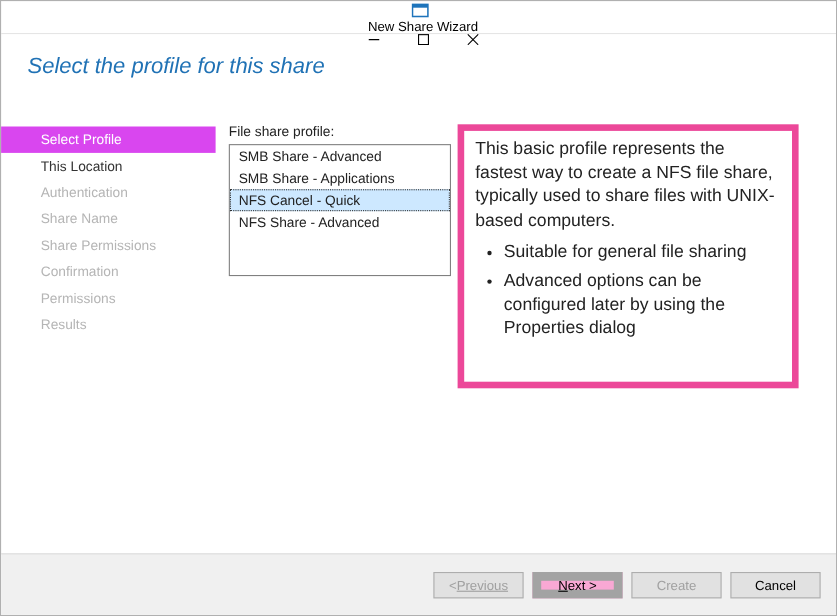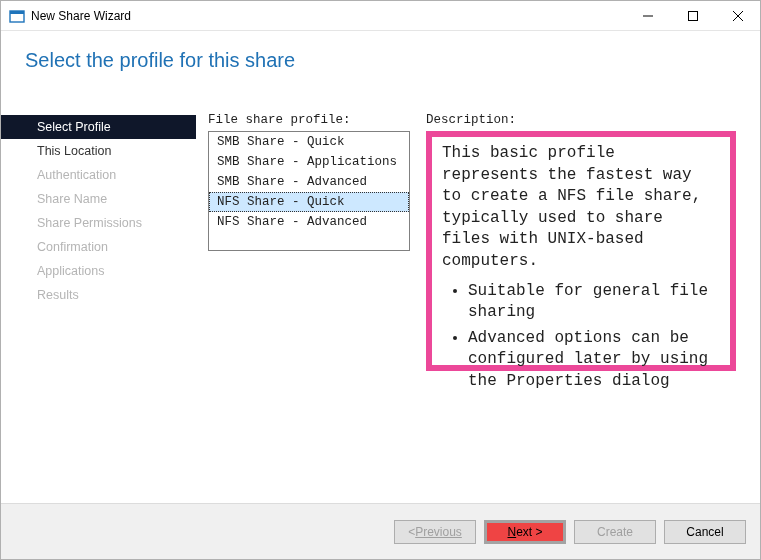--- a/index.html
+++ b/index.html
@@ -12,35 +12,37 @@
     background:#fff;
     border:1px solid #b0b0b0;
     position:relative;
   }
   .titlebar {
     height:30px;
     display:flex;
     align-items:center;
     padding:0 0 0 8px;
     border-bottom:1px solid #e5e5e5;
+    flex-direction:column;
   }
   .titlebar .icon {
     width:16px; height:16px;
     margin-right:6px;
     display:flex; align-items:center; justify-content:center;
   }
   .titlebar .title { flex:1; font-size:12px; color:#000; }
   .winbtns { display:flex; height:100%; }
   .winbtn {
     width:45px; display:flex; align-items:center; justify-content:center;
     color:#333;
   }
   .panel-top {
     height:70px;
     padding:18px 0 0 24px;
+    font-style:italic;
   }
   .panel-top h1 {
     margin:0;
     font-weight:400;
     font-size:20px;
     color:#2072b5;
   }
   .main {
     display:flex;
     padding:0 24px 0 0;
@@ -50,31 +52,30 @@
     width:195px;
     padding:14px 0 0 0;
   }
   .step {
     padding:5px 12px 5px 36px;
     font-size:12.5px;
     color:#333;
     position:relative;
   }
   .step.selected {
-    background:#0f172a;
+    background:#d946ef;
     color:#fff;
   }
   .step.disabled { color:#b5b5b5; }
   .content {
     flex:1;
     display:flex;
-    gap:16px;
+    gap:6px;
     padding-top:12px;
     padding-left:12px;
-    font-family:Liberation Mono, monospace;
   }
   .col { display:flex; flex-direction:column; }
   .col .label { margin-bottom:4px; color:#222; font-size:12.5px;}
   .profile-list {
     border:1px solid #808080;
     width:202px;
     height:120px;
     background:#fff;
   }
   .profile-item {
@@ -114,22 +115,22 @@
   .btn {
     min-width:82px;
     height:24px;
     border:1px solid #adadad;
     background:#e1e1e1;
     font-size:12px;
     display:flex; align-items:center; justify-content:center;
     padding:0 8px;
   }
   .btn.primary {
-    border:3px solid #a3a3a3;
-    background:#ef4444;
+    border:8px solid #a3a3a3;
+    background:#f9a8d4;
   }
   .btn.disabled { color:#a0a0a0; }
   .ul-text { text-decoration:underline; }
 </style>
 </head>
 <body>
 
 <div class="titlebar">
   <span class="icon">
     <svg width="16" height="16" viewBox="0 0 16 16">
@@ -163,37 +164,35 @@
 </div>
 
 <div class="main">
   <div class="steps" id="steps">
       <div class="step selected">Select Profile</div>
       <div class="step">This Location</div>
       <div class="step disabled">Authentication</div>
       <div class="step disabled">Share Name</div>
       <div class="step disabled">Share Permissions</div>
       <div class="step disabled">Confirmation</div>
-      <div class="step disabled">Applications</div>
+      <div class="step disabled">Permissions</div>
       <div class="step disabled">Results</div>
     </div>
 
   <div class="content">
     <div class="col">
       <div class="label">File share profile:</div>
       <div class="profile-list" id="profile-list">
-          <div class="profile-item">SMB Share - Quick</div>
+          <div class="profile-item">SMB Share - Advanced</div>
           <div class="profile-item">SMB Share - Applications</div>
-          <div class="profile-item">SMB Share - Advanced</div>
-          <div class="profile-item selected">NFS Share - Quick</div>
+          <div class="profile-item selected">NFS Cancel - Quick</div>
           <div class="profile-item">NFS Share - Advanced</div>
         </div>
     </div>
     <div class="col">
-      <div class="label">Description:</div>
       <div class="desc-box">
         <div>This basic profile represents the fastest way to create a NFS file share, typically used to share files with UNIX-based computers.</div>
         <ul id="desc-bullets">
             <li>Suitable for general file sharing</li>
             <li>Advanced options can be configured later by using the Properties dialog</li>
           </ul>
       </div>
     </div>
   </div>
 </div>

